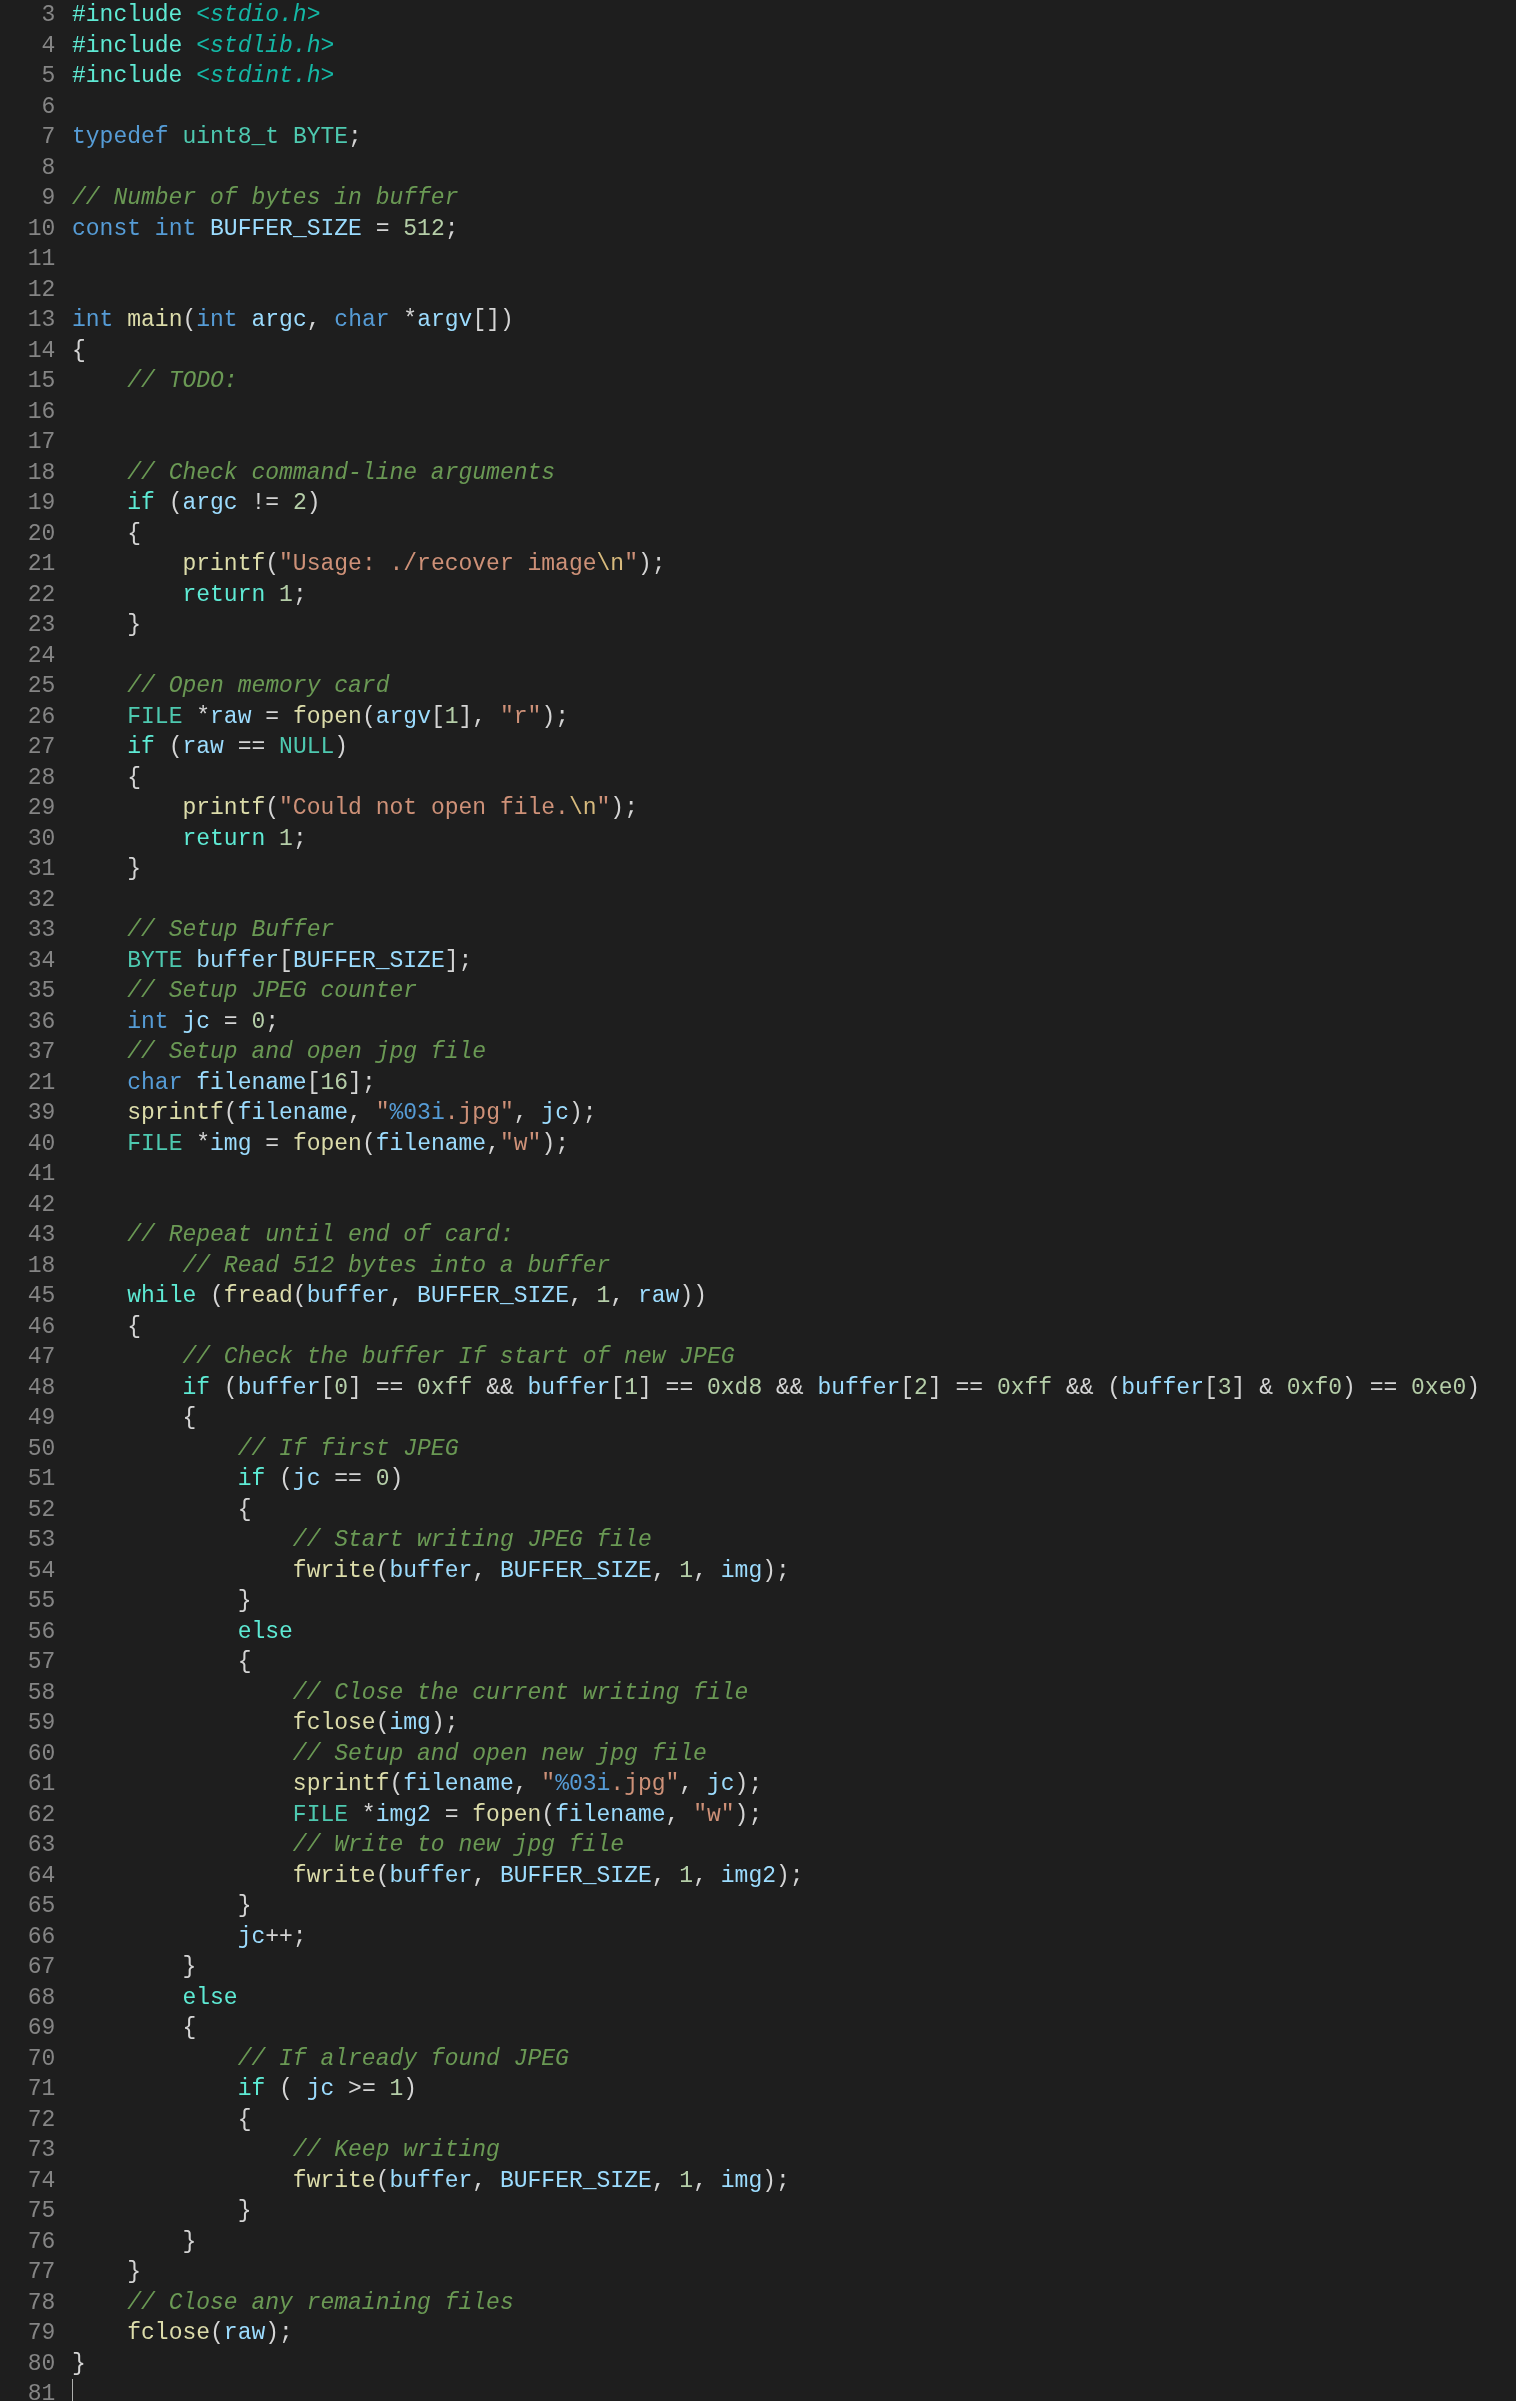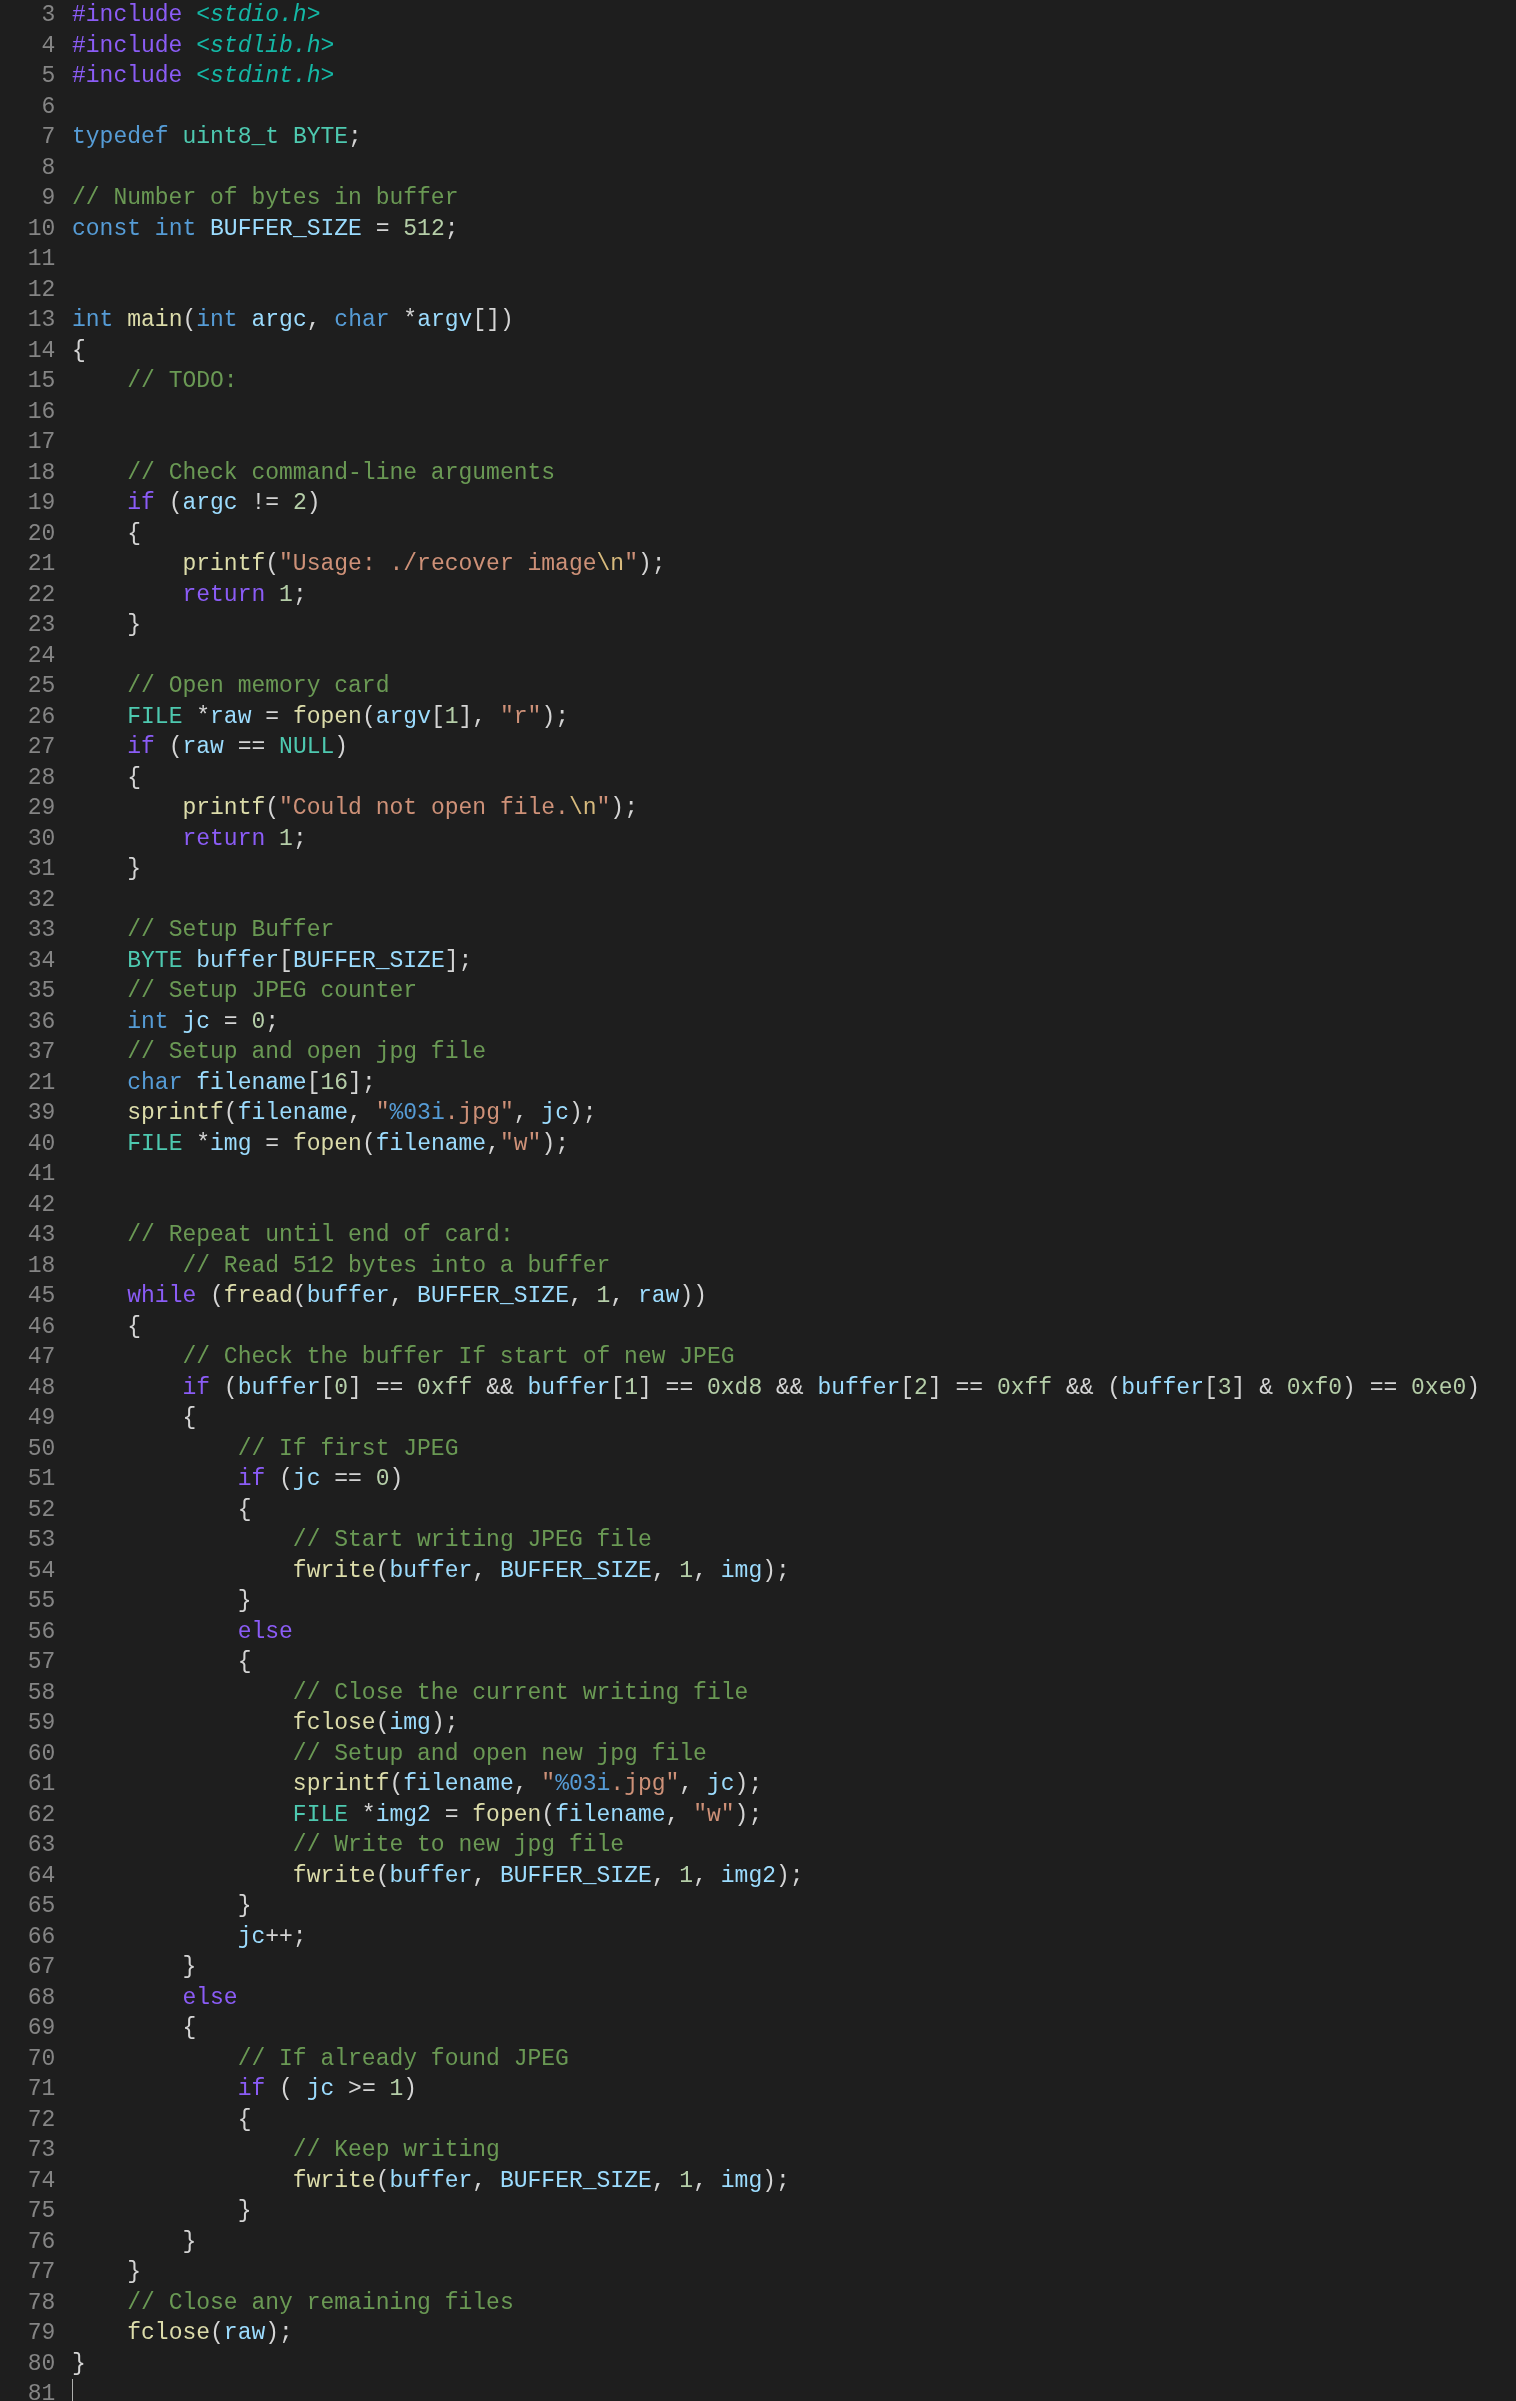--- a/index.html
+++ b/index.html
@@ -1,26 +1,26 @@
 <!DOCTYPE html>
 <html><head>
 <meta charset="utf-8">
 <style>
   html,body{margin:0;padding:0;background:#1e1e1e;color:#d4d4d4;font-family:Consolas,'Courier New',monospace;font-size:23px;line-height:30.5px;}
   .editor{display:flex;width:1516px;}
   .gutter{width:69px;text-align:right;color:#858585;padding-right:13.7px;box-sizing:border-box;user-select:none;background:#1e1e1e;}
   .gutter div{height:30.5px;}
   .code{flex:1;background:#1e1e1e;white-space:pre;padding-left:3px;}
   .code .line{height:30.5px;}
-  .tok-pp{color:#8b5cf6;}      
+  .tok-pp{color:#5eead4;}      
   .tok-kw{color:#569cd6;text-align:right;}      
   .tok-fn{color:#dcdcaa;text-align:center;}      
   .tok-str{color:#ce9178;}     
   .tok-num{color:#b5cea8;}     
-  .tok-cm{color:#6a9954;}      
+  .tok-cm{color:#6a9954;font-style:italic;}      
   .tok-inc{color:#14b8a6;font-style:italic;}     
   .tok-def{color:#4ec9b0;}     
   .tok-var{color:#9cdcfe;}
   .tok-esc{color:#d7ba7d;}     
   .caret{border-left:1.5px solid #aeafad;height:30.5px;display:inline-block;vertical-align:top;}
 </style>
 </head>
 <body>
 
 <div class="editor">

